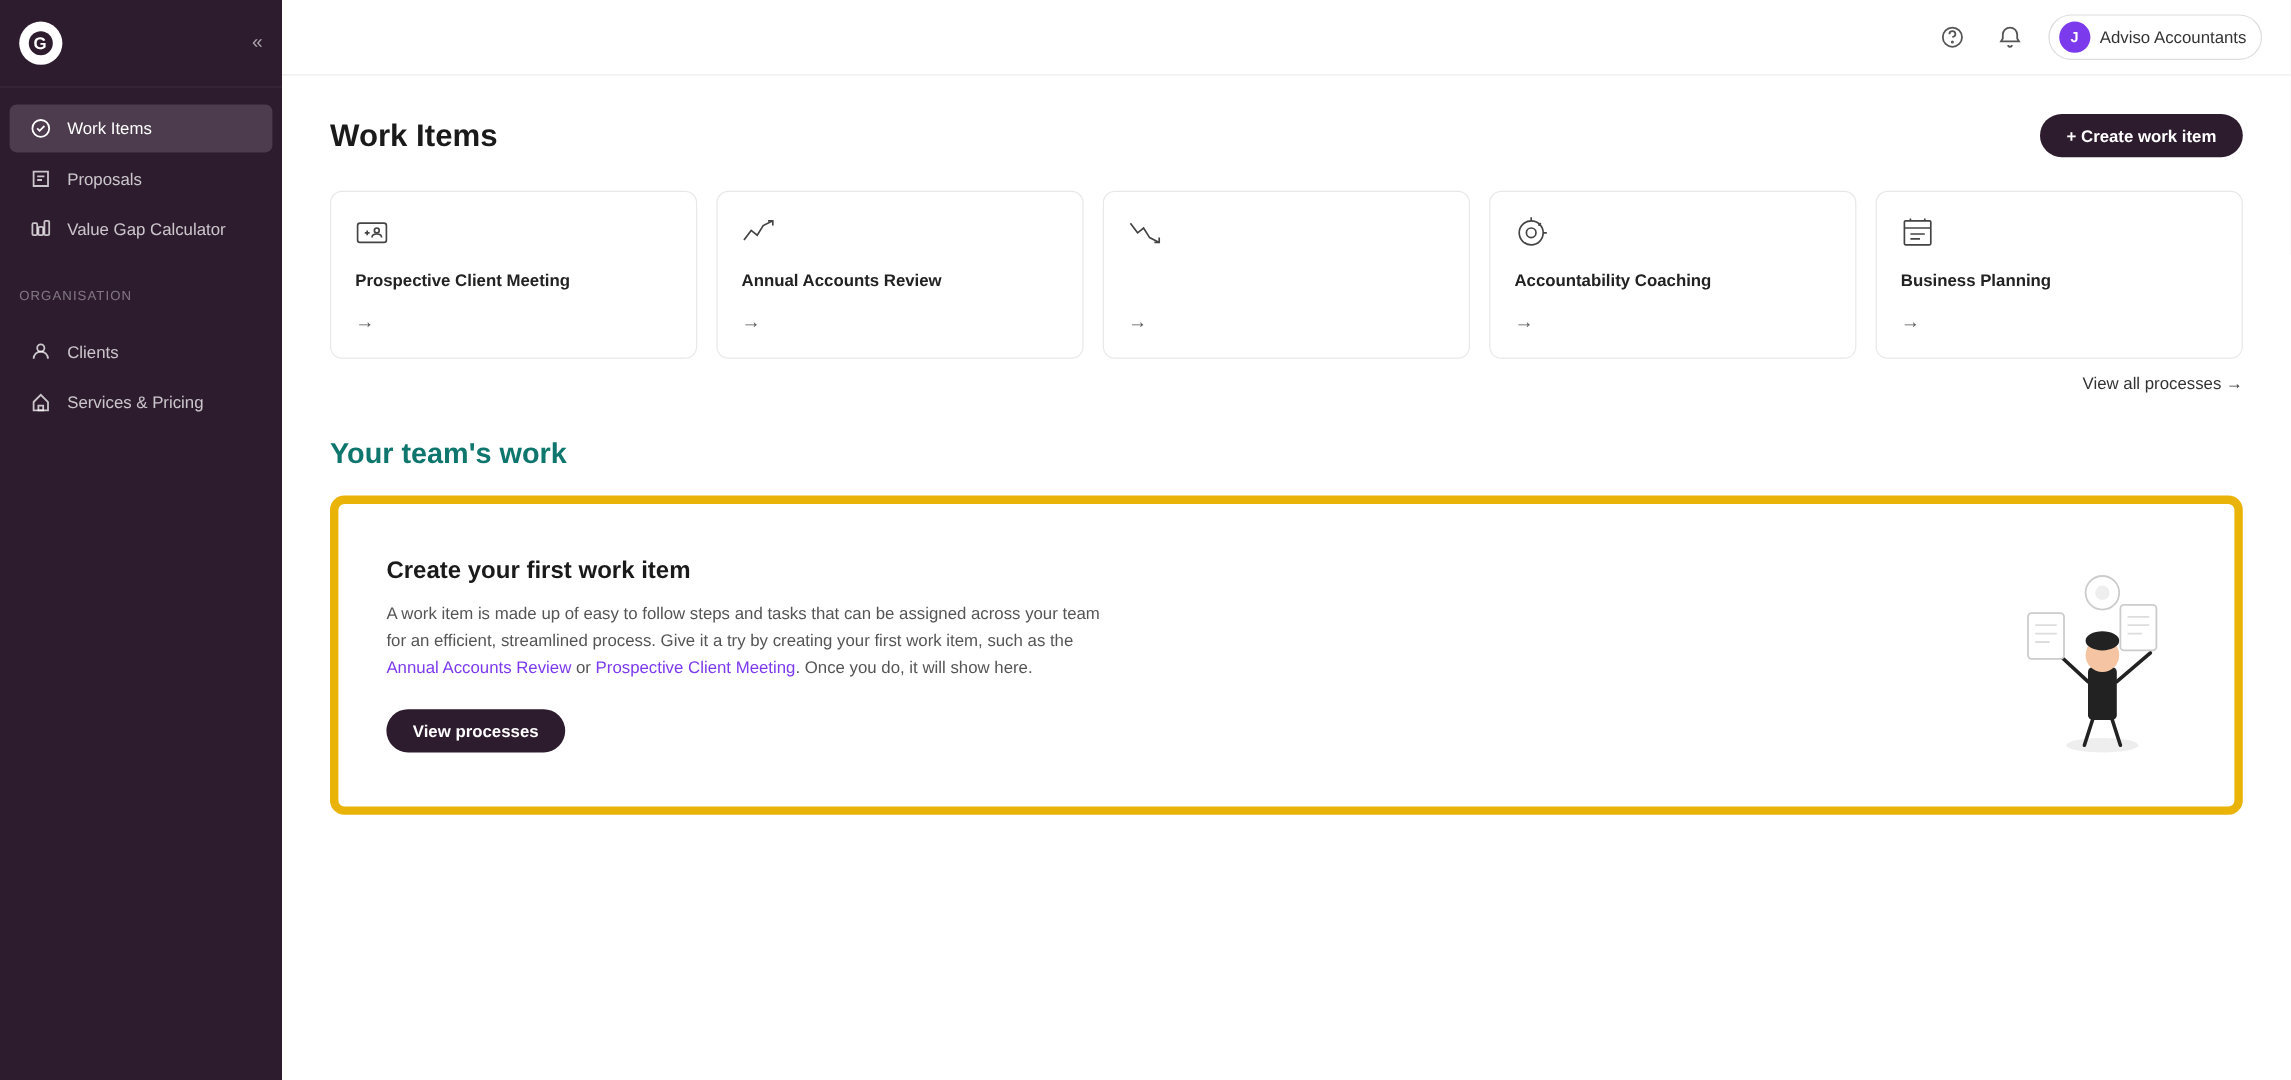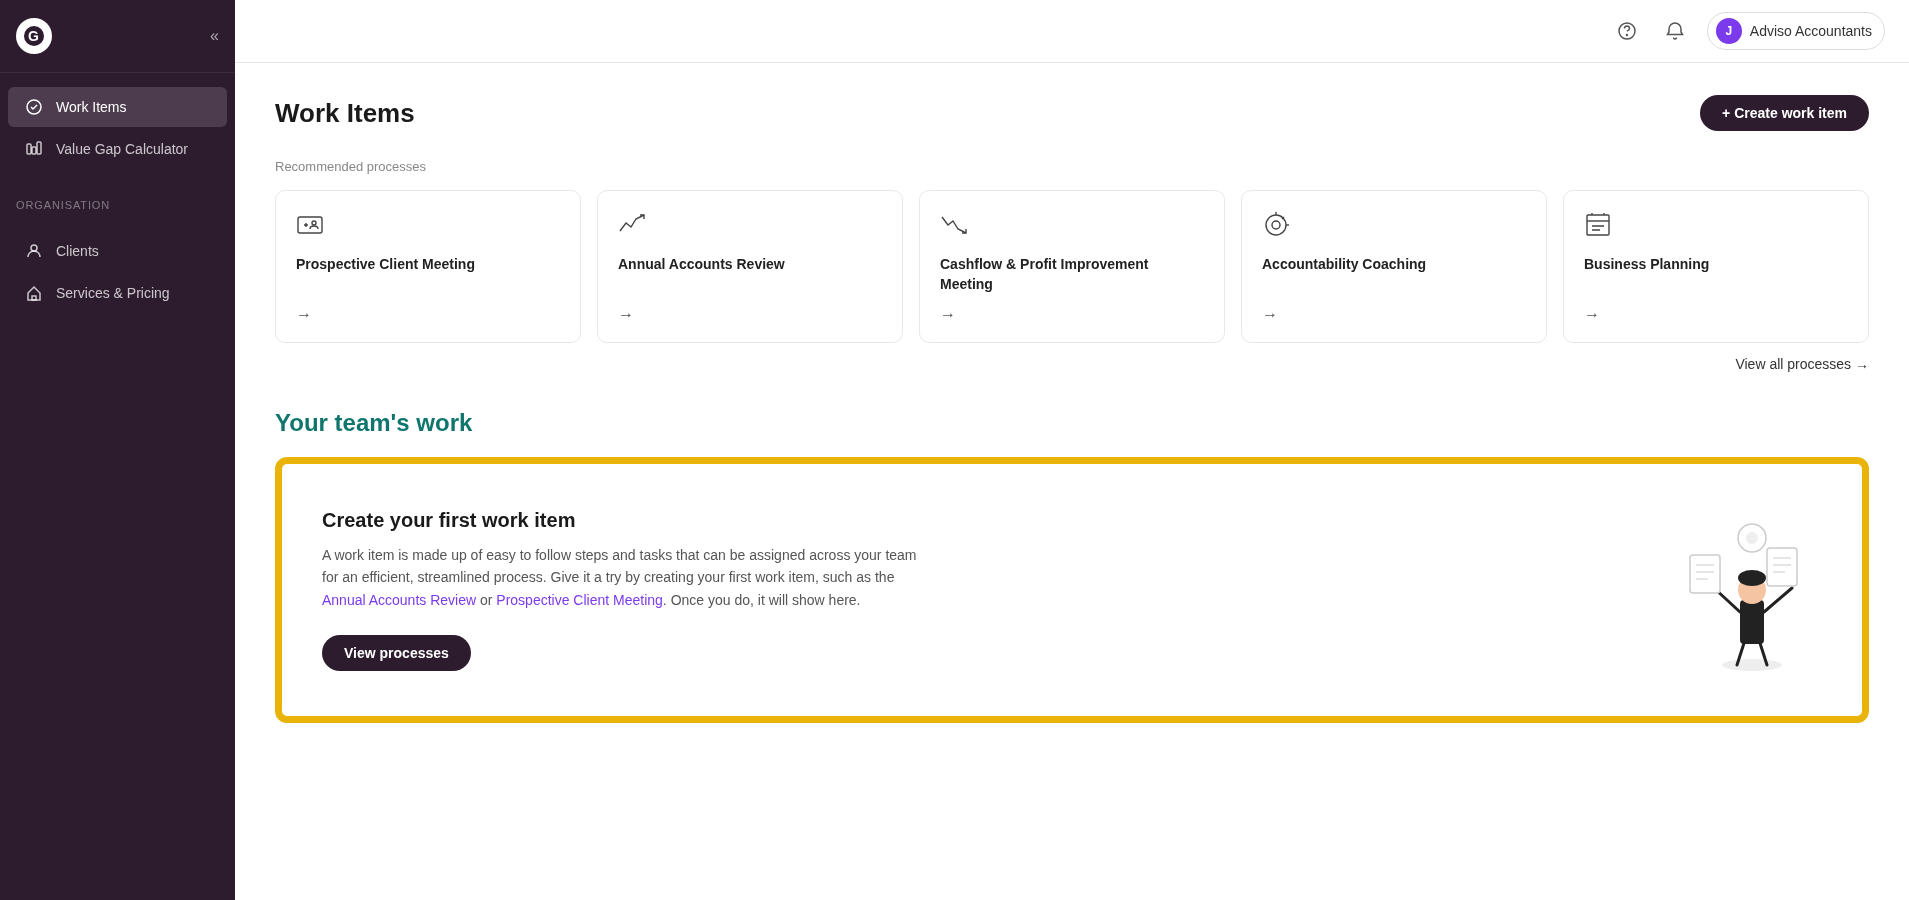--- a/index.html
+++ b/index.html
@@ -269,20 +269,29 @@
         <svg width="18" height="18" viewBox="0 0 18 18" fill="none" stroke="currentColor" stroke-width="1.5">
           <circle cx="9" cy="9" r="7"></circle>
           <path d="M6 9l2 2 4-4"></path>
         </svg>
       </span>
       <span>Work Items</span>
     </div>
     <div class="nav-item">
       <span class="nav-icon">
         <svg width="18" height="18" viewBox="0 0 18 18" fill="none" stroke="currentColor" stroke-width="1.5">
+          <path d="M3 3h12v12H3z"></path>
+          <path d="M6 7h6M6 10h4"></path>
+        </svg>
+      </span>
+      <span>Proposals</span>
+    </div>
+    <div class="nav-item">
+      <span class="nav-icon">
+        <svg width="18" height="18" viewBox="0 0 18 18" fill="none" stroke="currentColor" stroke-width="1.5">
           <rect x="2" y="4" width="4" height="10" rx="1"></rect>
           <rect x="7" y="7" width="4" height="7" rx="1"></rect>
           <rect x="12" y="2" width="4" height="12" rx="1"></rect>
         </svg>
       </span>
       <span>Value Gap Calculator</span>
     </div>
   </div>
 
   <div class="section-label">Organisation</div>
@@ -334,21 +343,20 @@
   </div>
 
   <div class="content">
 
     <div class="page-header">
       <h1 class="page-title">Work Items</h1>
       <button class="create-btn">+ Create work item</button>
     </div>
 
     <div>
-      <div class="section-title">Recommended processes</div>
 
       <div class="process-cards">
 
         <div class="process-card">
           <div class="process-icon">
             <svg width="28" height="28" viewBox="0 0 28 28" fill="none" stroke="#444" stroke-width="1.4">
               <rect x="2" y="6" width="24" height="16" rx="2"></rect>
               <path d="M8 14h4m-2-2v4"></path>
               <circle cx="18" cy="12" r="2"></circle>
               <path d="M14 18c0-2 1.8-3 4-3s4 1 4 3"></path>
@@ -369,21 +377,20 @@
           <div class="process-arrow">→</div>
         </div>
 
         <div class="process-card">
           <div class="process-icon">
             <svg width="28" height="28" viewBox="0 0 28 28" fill="none" stroke="#444" stroke-width="1.4">
               <polyline points="2,6 8,14 13,10 18,18 26,22"></polyline>
               <path d="M22 22h4v-4"></path>
             </svg>
           </div>
-          <div class="process-name">Cashflow &amp; Profit Improvement Meeting</div>
           <div class="process-arrow">→</div>
         </div>
 
         <div class="process-card">
           <div class="process-icon">
             <svg width="28" height="28" viewBox="0 0 28 28" fill="none" stroke="#444" stroke-width="1.4">
               <circle cx="14" cy="14" r="10"></circle>
               <circle cx="14" cy="14" r="4"></circle>
               <line x1="14" y1="4" x2="14" y2="1"></line>
               <line x1="24" y1="14" x2="27" y2="14"></line>

